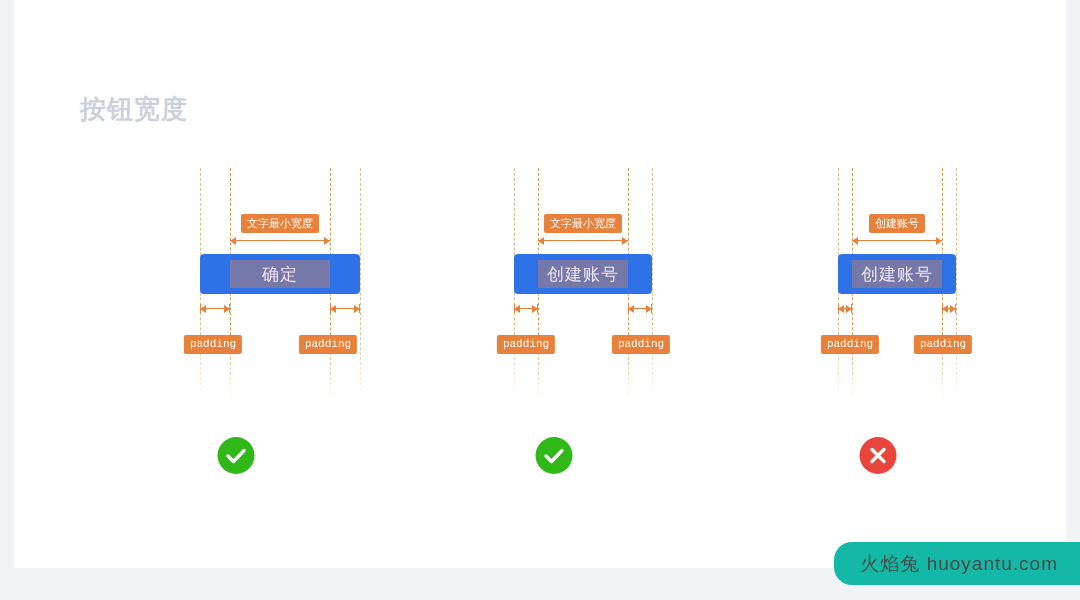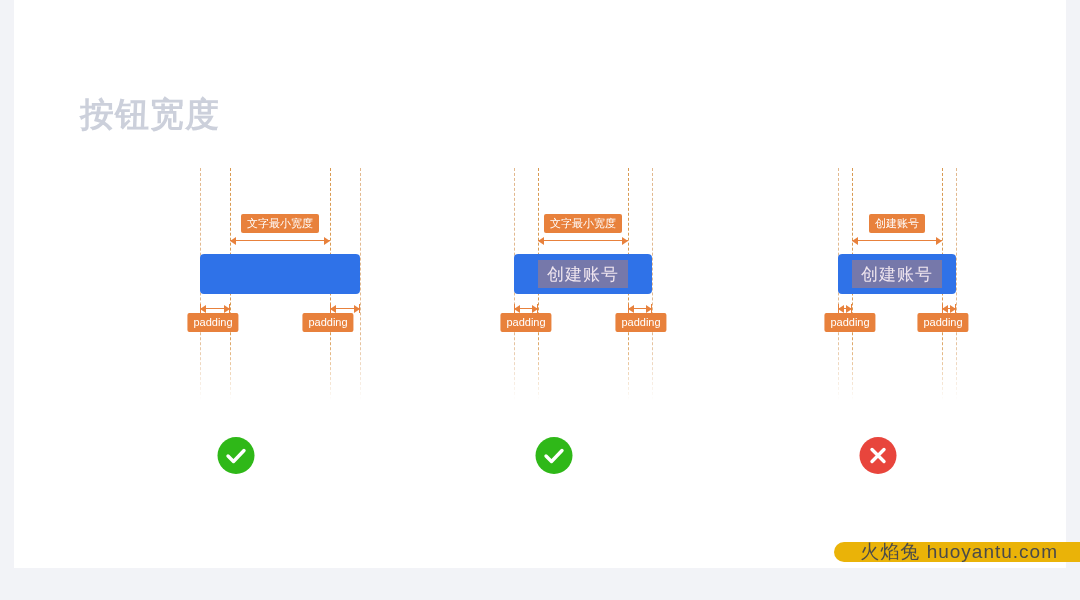--- a/index.html
+++ b/index.html
@@ -19,21 +19,21 @@
     left: 14px;
     top: 0;
     width: 1052px;
     height: 568px;
     background: #ffffff;
   }
   .page-title {
     position: absolute;
     left: 66px;
     top: 92px;
-    font-size: 34px;
+    font-size: 26px;
     font-weight: bold;
     color: #ccd0db;
     letter-spacing: 1px;
     white-space: nowrap;
   }
 
   
   .group {
     position: absolute;
     top: 168px;
@@ -81,21 +81,21 @@
     position: absolute;
     background: #e8813c;
     color: #ffffff;
     font-size: 11px;
     padding: 3px 6px 4px 6px;
     border-radius: 2px;
     white-space: nowrap;
     line-height: 1.1;
   }
   .badge.width-label { top: 46px; transform: translateX(-50%); }
-  .badge.padding-label { top: 145px; transform: translateX(-50%); }
+  .badge.padding-label { top: 167px; transform: translateX(-50%); font-family: Liberation Mono, monospace; }
 
   
   .dim {
     position: absolute;
     height: 1px;
     background: #e8813c;
   }
   .dim.main { top: 72px; }
   .dim.pad { top: 140px; }
   .arrow {
@@ -128,22 +128,22 @@
   }
   .status.ok { background: #2fb818; }
   .status.bad { background: #e8453c; }
   .status svg { display: block; width: 37px; height: 37px; }
 
   
   .watermark {
     position: absolute;
     right: 0;
     top: 542px;
-    height: 20px;
-    background: #eab308;
+    height: 43px;
+    background: #14b8a6;
     border-top-left-radius: 18px;
     border-bottom-left-radius: 18px;
     display: flex;
     align-items: center;
     padding: 0 22px 0 26px;
     box-sizing: border-box;
   }
   .watermark span {
     font-size: 19px;
     color: #4a4a4a;
@@ -164,20 +164,23 @@
     <div class="guide strong" style="left:130px;"></div>
     <div class="guide" style="left:160px;"></div>
 
     <div class="badge width-label" style="left:80px;">文字最小宽度</div>
     <div class="dim main" style="left:30px; width:100px;">
       <i class="arrow left"></i>
       <i class="arrow right"></i>
     </div>
 
     <div class="btn" style="left:0px; width:160px;"></div>
+    <div class="btn-textbox" style="left:30px; width:100px;">
+      <span>确定</span>
+    </div>
 
     <div class="dim pad" style="left:0px; width:30px;">
       <i class="cap left"></i>
       <i class="cap right"></i>
       <i class="arrow left"></i>
       <i class="arrow right"></i>
     </div>
     <div class="dim pad" style="left:130px; width:30px;">
       <i class="cap left"></i>
       <i class="cap right"></i>

